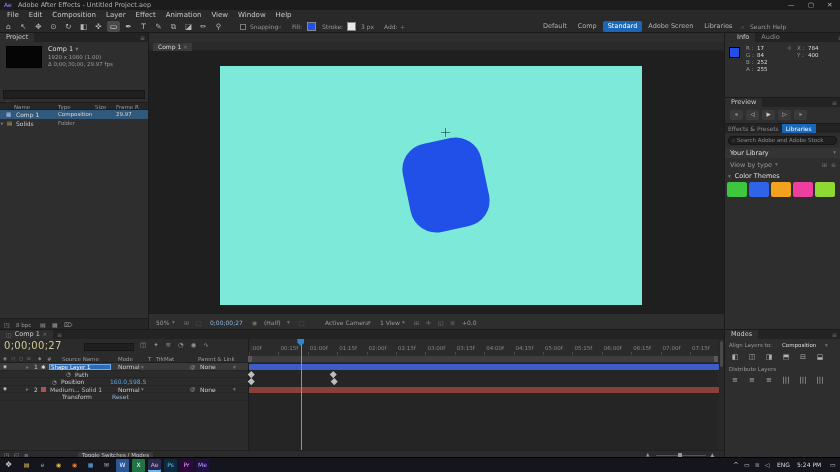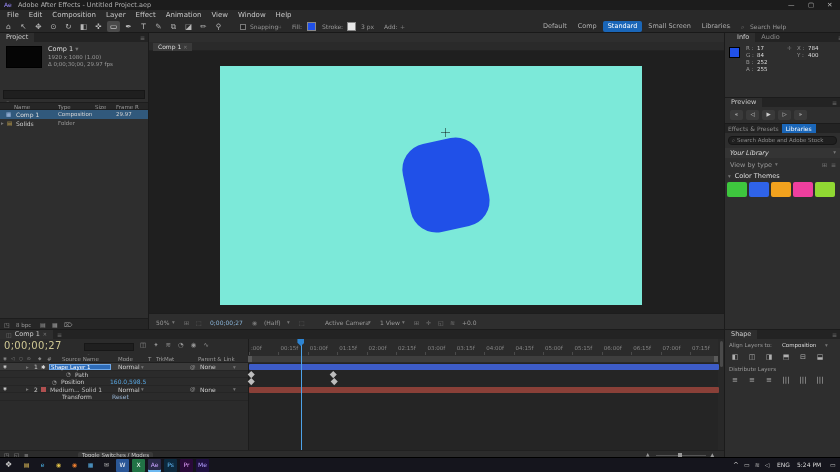--- a/index.html
+++ b/index.html
@@ -83,21 +83,21 @@
     <span class="abs" style="left: 307px; top: 2px; width: 9px; height: 9px; border: 1px solid rgb(136, 136, 136); background: rgb(32, 80, 232);"></span>
     <span class="abs t6 g" style="left:322px;top:3.5px;">Stroke:</span>
     <span class="abs" style="left: 347px; top: 2px; width: 9px; height: 9px; border: 1px solid rgb(136, 136, 136); background: rgb(232, 232, 232);"></span>
     <span class="abs t6 g" style="left:361px;top:3.5px;">3 px</span>
     <span class="abs t6 g" style="left:384px;top:3.5px;">Add:</span>
     <span class="abs t6 gg" style="left:400px;top:3.5px;">+</span>
     <div class="abs" id="workspaces" style="left:538px;top:1px;height:11px;display:flex;align-items:center;gap:1px;">
         <span class="ws">Default</span>
         <span class="ws">Comp</span>
         <span class="ws on">Standard</span>
-        <span class="ws">Small Screen</span>
+        <span class="ws">Adobe Screen</span>
         <span class="ws">Libraries</span>
       </div>
     <span class="abs t65 gg" style="left:727px;top:3.5px;">»</span>
     <span class="abs t6 gg" style="left:741px;top:3.5px;">⌕</span>
     <span class="abs t6 g" style="left:750px;top:3.5px;">Search Help</span>
   </div>
 
   <div class="abs" style="left:0;top:33px;width:148px;height:297px;background:#2e2e2e;">
     <div class="tabbar" style="left:0;top:0;width:148px;">
       <span class="ptab">Project</span>
@@ -211,21 +211,21 @@
     <div class="hline" style="left:0;top:90px;width:115px;"></div>
 
     <div class="tabbar" style="left:0;top:91px;width:115px;">
       <span class="ptab off" style="font-size:6px;padding:0 3px;">Effects &amp; Presets</span>
       <span class="ptab blue" style="font-size:6px;padding:0 4px;">Libraries</span>
     </div>
     <div class="abs" style="left:3px;top:103px;width:109px;height:9px;background:#1f1f1f;border:1px solid #161616;border-radius:4px;display:flex;align-items:center;gap:2px;padding-left:3px;">
       <span class="t5 gg">⌕</span>
       <span class="t5" style="color:#8a8a8a;white-space:nowrap;">Search Adobe and Adobe Stock</span>
     </div>
-    <div class="abs" style="left:0;top:115px;width:115px;height:10px;background:#343434;display:flex;align-items:center;font-style:italic;">
+    <div class="abs" style="left:0;top:115px;width:115px;height:10px;background:#343434;display:flex;align-items:center;">
       <span class="t65 w" style="padding-left:5px;">Your Library</span>
       <span class="t5 gg" style="margin-left:auto;padding-right:4px;">▾</span>
     </div>
     <div class="abs" style="left:0;top:127px;width:115px;height:10px;display:flex;align-items:center;">
       <span class="t65 g" style="padding-left:5px;">View by type</span>
       <span class="t5 gg" style="margin-left:3px;">▾</span>
       <span class="t6 gg" style="margin-left:auto;">⊞</span>
       <span class="t6 gg" style="margin:0 4px 0 4px;">≡</span>
     </div>
     <div class="abs" style="left:0;top:139px;width:127px;height:9px;display:flex;align-items:center;">
@@ -236,21 +236,21 @@
         <span class="sw" style="background: rgb(62, 198, 62);"></span>
         <span class="sw" style="background: rgb(47, 99, 232);"></span>
         <span class="sw" style="background: rgb(242, 162, 30);"></span>
         <span class="sw" style="background: rgb(238, 63, 158);"></span>
         <span class="sw" style="background: rgb(144, 216, 51);"></span>
       </div>
   </div>
 
   <div class="abs" style="left:725px;top:330px;width:115px;height:128px;background:#2e2e2e;">
     <div class="tabbar" style="left:0;top:0;width:115px;">
-      <span class="ptab">Shape</span>
+      <span class="ptab">Modes</span>
       <span class="pm">≡</span>
     </div>
     <span class="cell t5 g" style="left:4px;top:13px;">Align Layers to:</span>
     <span class="cell t5 w" style="left:57px;top:13px;">Composition</span>
     <span class="cell t5 gg" style="left:100px;top:13px;">▾</span>
     <div class="abs" id="align-icons" style="left:4px;top:22px;display:flex;gap:5px;">
         <span class="alni">◧</span>
         <span class="alni">◫</span>
         <span class="alni">◨</span>
         <span class="alni">⬒</span>

